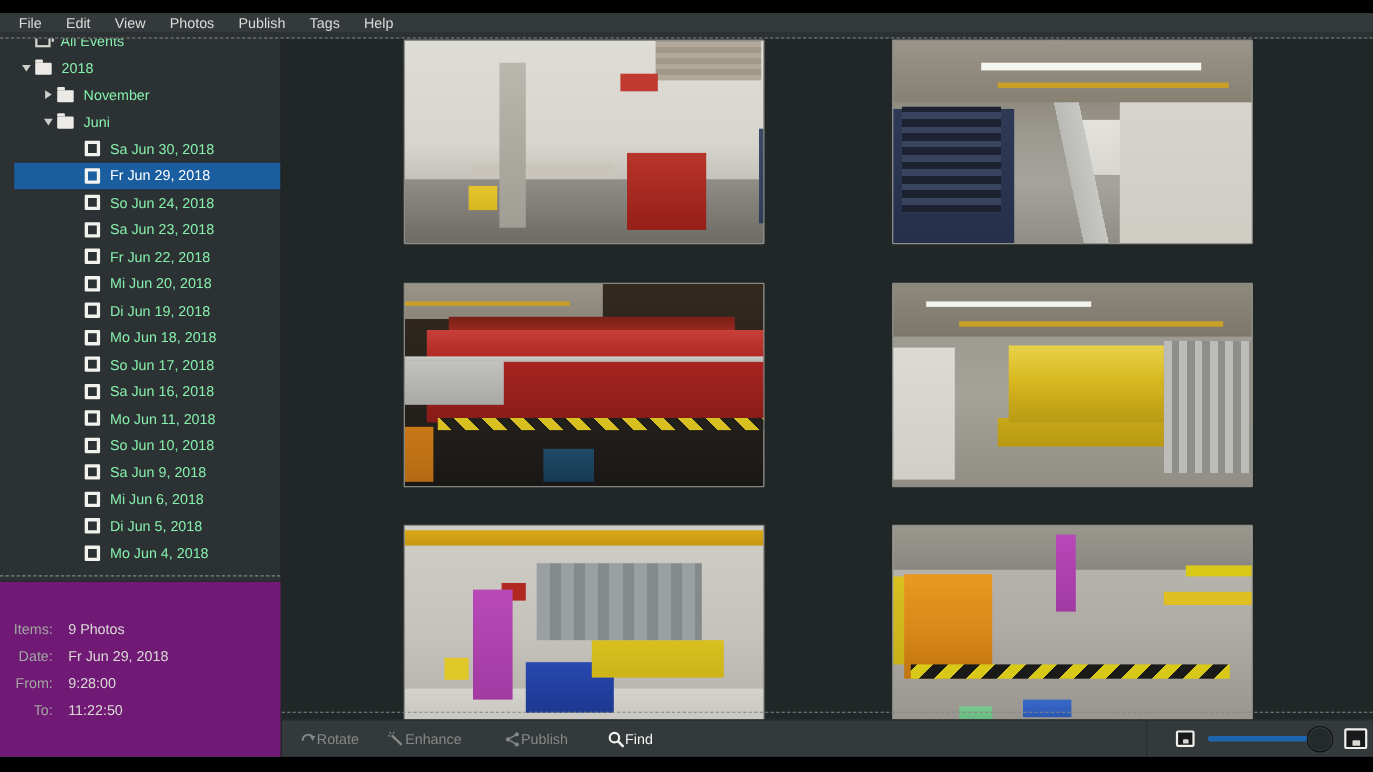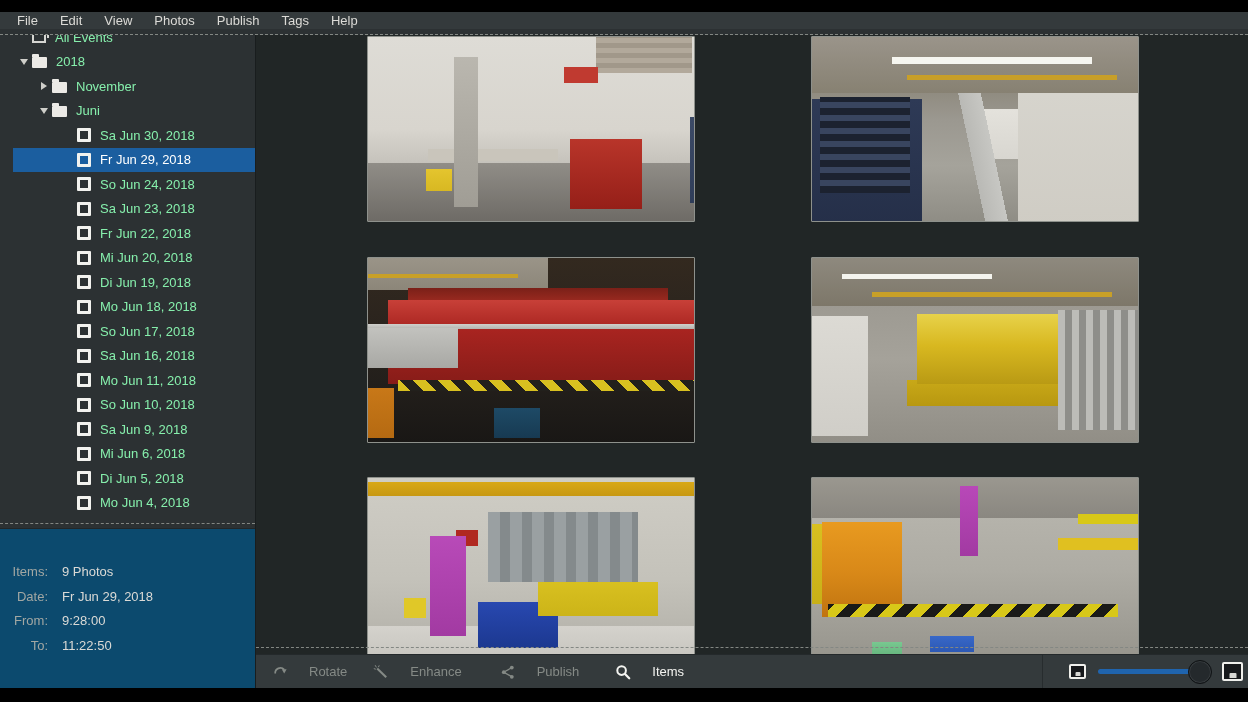--- a/index.html
+++ b/index.html
@@ -28,21 +28,21 @@
   .expander{width:16px;height:16px;flex:none;display:flex;align-items:center;justify-content:center;}
   .tri-down{width:0;height:0;border-left:4.5px solid transparent;border-right:4.5px solid transparent;border-top:6px solid #cfcfca;}
   .tri-right{width:0;height:0;border-top:4.5px solid transparent;border-bottom:4.5px solid transparent;border-left:6px solid #cfcfca;}
   .icon-folder{width:15px;height:11px;background:#eceae6;border-radius:1px;position:relative;flex:none;margin-top:2px;}
   .icon-folder::before{content:'';position:absolute;top:-3px;left:0;width:7px;height:3px;background:#eceae6;border-radius:1px 1px 0 0;}
   .icon-event{width:8px;height:8px;border:3px solid #f2f2ef;border-radius:1px;background:transparent;flex:none;}
   .icon-allev{width:10px;height:8px;border:2px solid #d6d6d2;position:relative;flex:none;}
   .icon-allev::before{content:'';position:absolute;top:-5px;left:3px;width:10px;height:8px;border:2px solid #d6d6d2;border-bottom:none;border-left:none;}
 
   
-  .info-panel{position:absolute;left:0;right:0;top:493px;bottom:0;background:#0c4a6e;border-top:1px solid #232728;padding-top:31px;}
+  .info-panel{position:absolute;left:0;right:0;top:493px;bottom:0;background:#701a75;border-top:1px solid #232728;padding-top:31px;}
   .info-row{display:flex;line-height:24.5px;font-size:13px;}
   .info-label{width:48px;text-align:right;color:#a2a7a3;flex:none;}
   .info-value{margin-left:14px;color:#dbdad6;}
 
   
   .main{flex:1;position:relative;background:#212626;overflow:hidden;}
   .dash-main-bottom{position:absolute;top:612px;left:0;right:0;border-top:1px dashed #838783;z-index:6;}
   .photo{position:absolute;width:326px;height:184px;border:1px solid #8e918c;border-radius:1px;z-index:2;background-color:#8a8a84;background-repeat:no-repeat;}
 
   
@@ -120,21 +120,21 @@
     linear-gradient(#78c890,#68b880),
     linear-gradient(180deg,#e89a20 0%,#d88818 55%,#c07410 100%),
     linear-gradient(#d8c020,#c8b018),
     linear-gradient(#9a978f,#8a8780),
     linear-gradient(180deg,#bab8b0 0%,#aeaca4 50%,#96948c 100%);
     background-size:18px 70px,60px 10px,80px 12px,290px 13px,44px 16px,30px 12px,80px 95px,18px 80px,100% 40px,100% 100%;
     background-position:148px 8px,100% 36px,246px 60px,16px 126px,118px 158px,60px 164px,10px 44px,0 46px,0 0,0 0;}
 
   
   .toolbar{position:absolute;left:0;right:0;bottom:0;height:33px;background:#343a3c;border-top:1px solid #24292b;display:flex;align-items:center;padding-left:12px;z-index:10;}
-  .tb-btn{display:inline-flex;align-items:center;gap:21px;font-size:13px;height:30px;cursor:default;justify-content:space-between;}
+  .tb-btn{display:inline-flex;align-items:center;gap:0;font-size:13px;height:30px;cursor:default;justify-content:space-between;}
   .tb-btn.disabled{color:#858a86;}
   .tb-btn.enabled{color:#f4f4f1;}
   .tb-btn svg{display:block;}
   .m-rotate{margin-left:4px;} .m-enhance{margin-left:26px;} .m-publish{margin-left:38px;} .m-find{margin-left:36px;}
   .zoom-group{position:absolute;right:5px;top:0;bottom:0;display:flex;align-items:center;gap:12px;padding-left:26px;border-left:1px solid #272c2e;}
   .pic-icon{border:2px solid #f0f0ec;background:#17191b;border-radius:2px;position:relative;}
   .pic-small{width:13px;height:11px;} .pic-large{width:17px;height:15px;}
   .pic-icon::after{content:'';position:absolute;left:50%;bottom:1px;transform:translateX(-50%);width:7px;height:5px;background:#d8d8d4;border-radius:1px 1px 0 0;}
   .pic-small::after{width:5px;height:4px;}
   .trough{width:112px;height:5px;border-radius:3px;position:relative;background:linear-gradient(90deg,#1f64ae 0 91%,#15181a 91%);}
@@ -318,21 +318,21 @@
             <line x1="4" y1="8" x2="11.6" y2="3.8" stroke="currentColor" stroke-width="1.3"></line>
             <line x1="4" y1="8.4" x2="11.6" y2="12.6" stroke="currentColor" stroke-width="1.3"></line>
           </svg>
           <span>Publish</span>
         </span>
         <span class="tb-btn enabled m-find">
           <svg width="16" height="16" viewBox="0 0 16 16">
             <circle cx="6.6" cy="6.6" r="4.3" fill="none" stroke="currentColor" stroke-width="2"></circle>
             <line x1="10" y1="10" x2="14.2" y2="14.2" stroke="currentColor" stroke-width="2.3" stroke-linecap="round"></line>
           </svg>
-          <span>Items</span>
+          <span>Find</span>
         </span>
 
         <span class="zoom-group">
           <span class="pic-icon pic-small"></span>
           <span class="trough">
             <span class="handle"></span>
           </span>
           <span class="pic-icon pic-large"></span>
         </span>
       </div>

